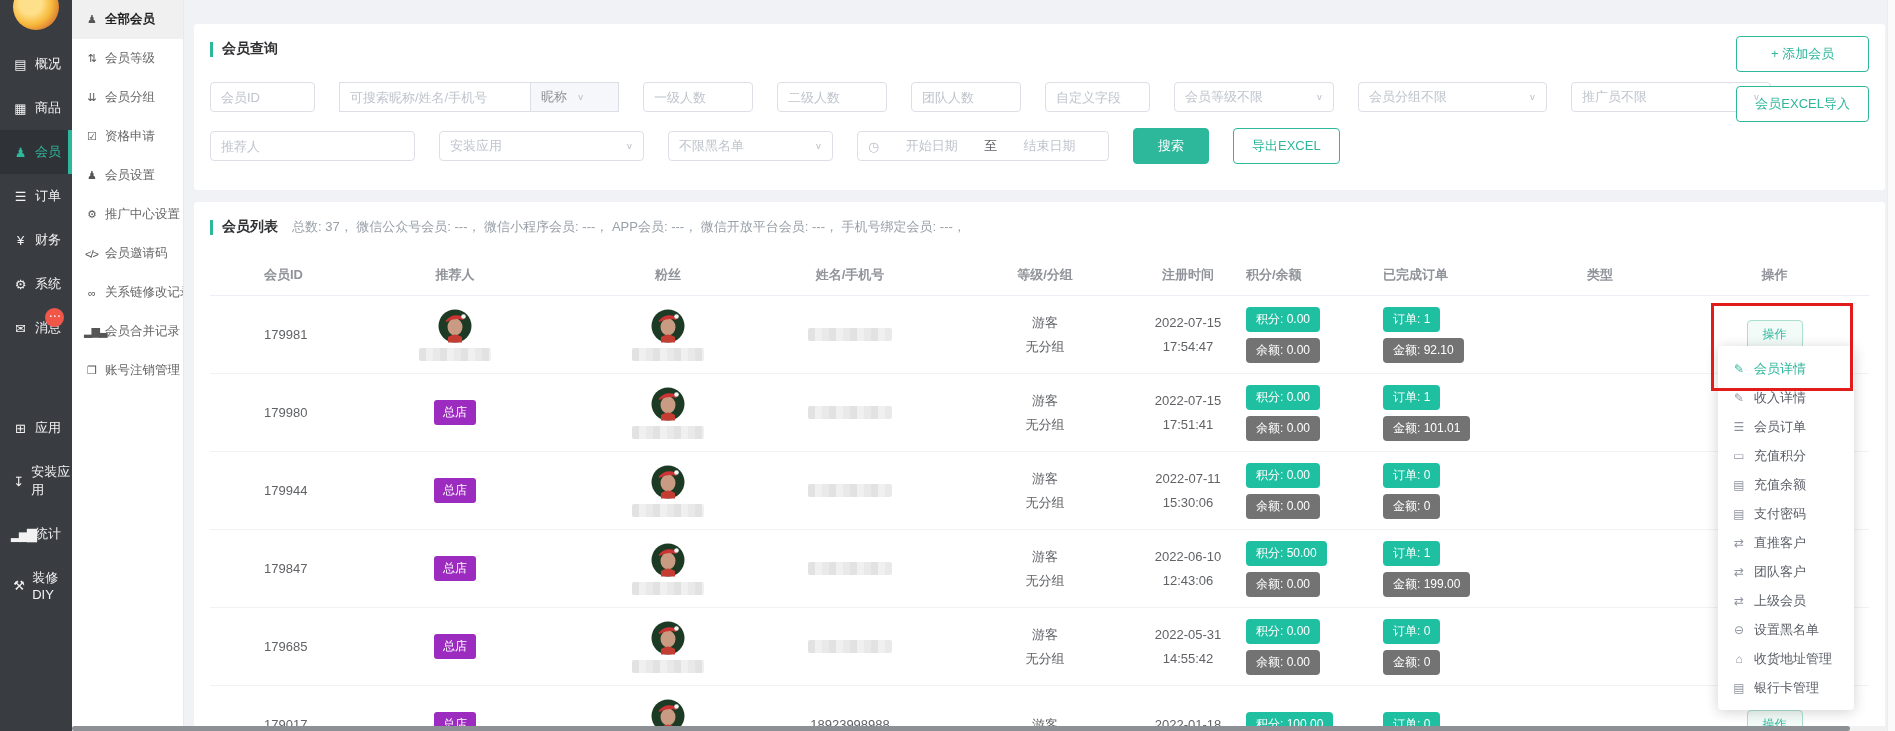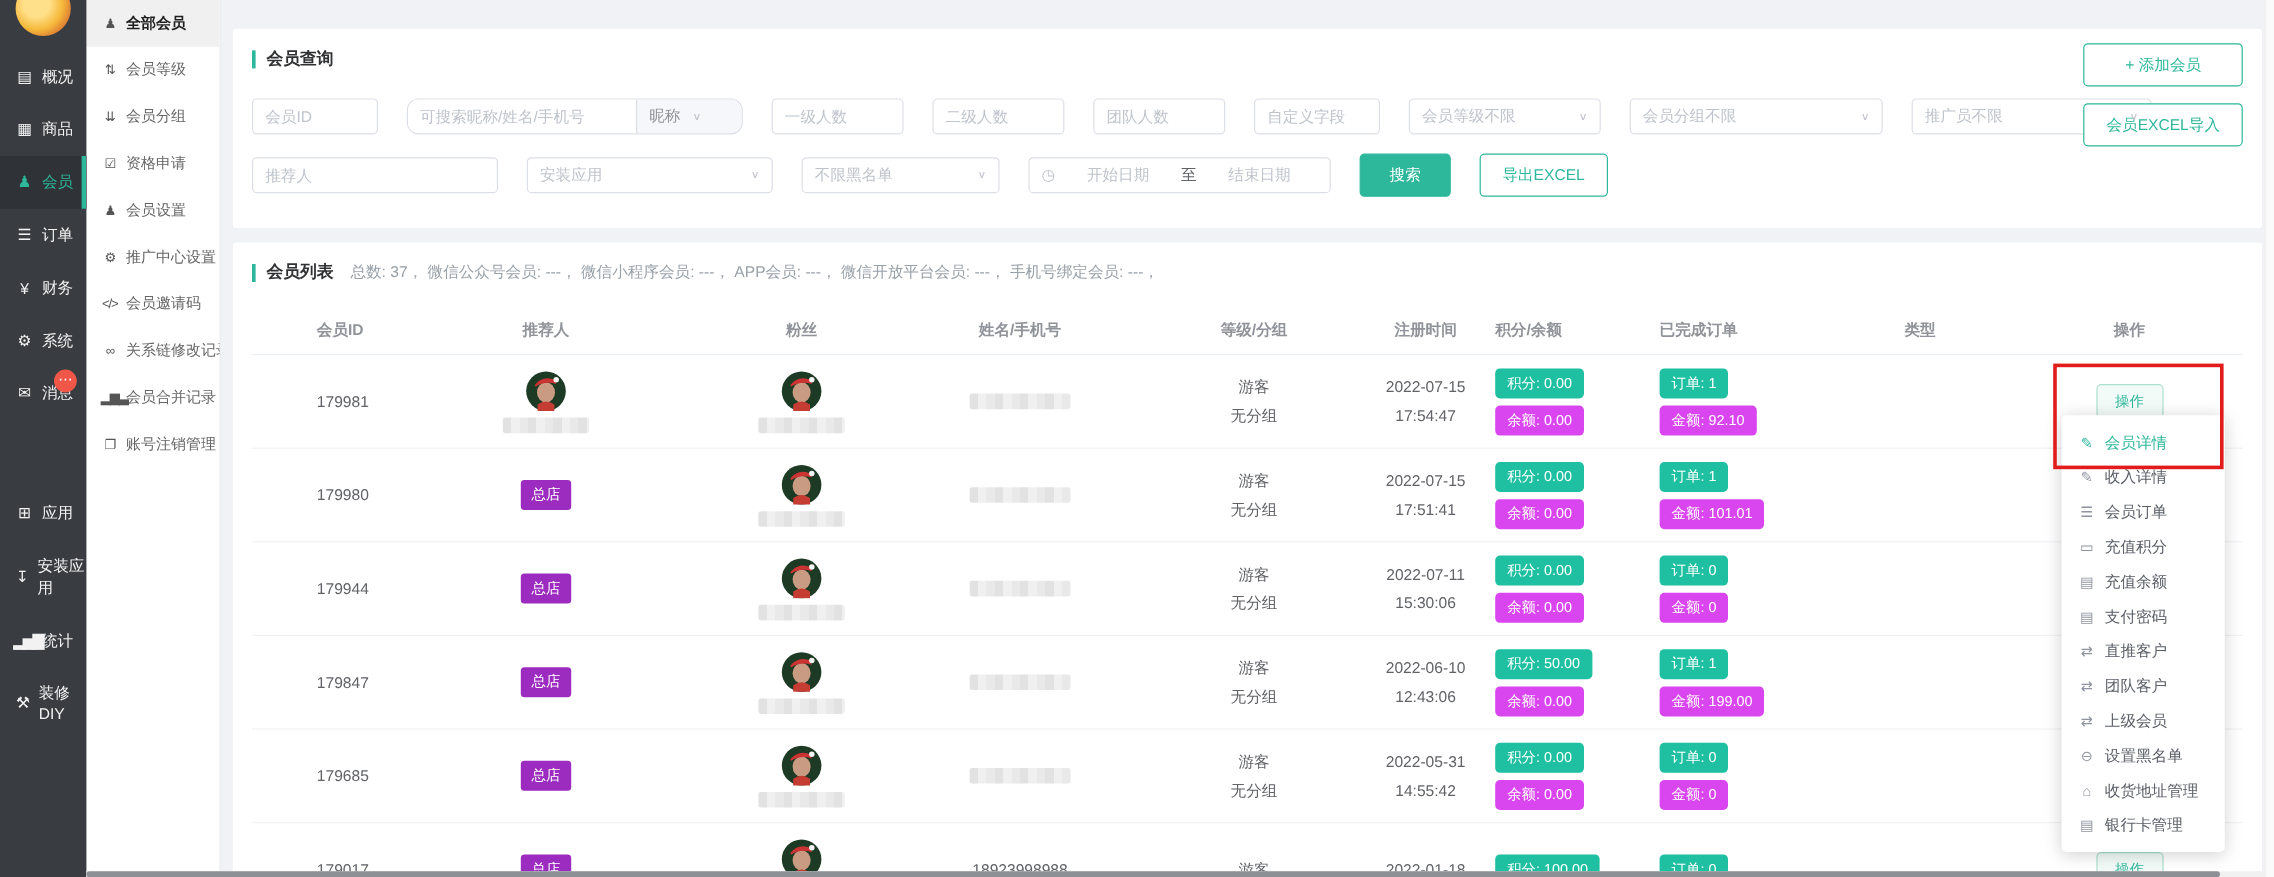--- a/index.html
+++ b/index.html
@@ -34,21 +34,21 @@
   .btn-outline { border:1px solid #2db79b; color:#2db79b; background:#fff; border-radius:4px; padding:8px 18px; font-size:13px; cursor:pointer; font-family:inherit; }
   .btn-primary { background:#2db79b; color:#fff; border:1px solid #2db79b; border-radius:4px; padding:8px 24px; font-size:13px; cursor:pointer; font-family:inherit; }
 
   .filters { margin-top:24px; display:flex; gap:24px; align-items:center; }
   .filters.r2 { margin-top:16px; }
   .f-input { border:1px solid #dcdfe6; border-radius:4px; height:30px; display:flex; align-items:center; padding:0 10px; background:#fff; }
   .f-input input { width:100%; border:none; outline:none; font-size:13px; color:#606266; font-family:inherit; background:transparent; }
   input::placeholder { color:#bfc4cc; }
   .f-select { border:1px solid #dcdfe6; border-radius:4px; height:30px; display:flex; align-items:center; justify-content:space-between; padding:0 10px; color:#bfc4cc; font-size:13px; background:#fff; cursor:pointer; }
   .chev { color:#c0c4cc; font-size:10px; transform:scaleY(.85); }
-  .f-group { display:flex; border:1px solid #dcdfe6; border-radius:10px; height:30px; overflow:hidden; background:#fff; }
+  .f-group { display:flex; border:1px solid #dcdfe6; border-radius:0; height:30px; overflow:hidden; background:#fff; }
   .f-group input { border:none; padding:0 10px; font-size:13px; flex:1; min-width:0; outline:none; font-family:inherit; }
   .mini-select { background:#f5f7fa; border-left:1px solid #dcdfe6; display:flex; align-items:center; gap:10px; padding:0 10px; color:#909399; font-size:13px; flex:0 0 88px; cursor:pointer; }
   .f-date { border:1px solid #dcdfe6; border-radius:4px; height:30px; display:flex; align-items:center; padding:0 10px; color:#bfc4cc; font-size:13px; }
   .f-date .seg { flex:1; text-align:center; }
   .f-date .to { color:#606266; padding:0 4px; }
   .clock { margin-right:4px; color:#c0c4cc; font-size:13px; }
 
   
   .thead, .trow { display:flex; align-items:center; }
   .thead { margin-top:18px; height:42px; color:#909399; font-size:13px; font-weight:bold; border-bottom:1px solid #ebeef5; }
@@ -61,21 +61,21 @@
   .c4 { width:182px; }
   .c5 { width:104px; }
   .c6 { width:135px; justify-content:flex-start; padding-left:6px; }
   .c7 { width:145px; justify-content:flex-start; padding-left:8px; }
   .c8 { width:160px; }
   .c9 { width:189px; }
   .two { flex-direction:column; line-height:1.8; }
   .bcol { display:flex; flex-direction:column; align-items:flex-start; gap:6px; }
   .badge { color:#fff; font-size:12px; padding:4px 10px; border-radius:4px; white-space:nowrap; }
   .badge.teal { background:#1fc0a2; }
-  .badge.orange { background:#d946ef; }
+  .badge.orange { background:#737373; }
   .pbadge { background:#9c2bbf; color:#fff; font-size:12px; padding:4px 9px; border-radius:3px; }
   .avatar-cell { display:flex; flex-direction:column; align-items:center; gap:5px; }
   .avatar { width:34px; height:34px; }
   .blur-strip { height:13px; border-radius:2px; background:repeating-linear-gradient(90deg,#e2e2e2 0 7px,#f0f0f0 7px 14px,#e9e9e9 14px 21px); }
   .w72 { width:72px; } .w84 { width:84px; }
   .op-btn { background:#f2fbf8; border:1px solid #abe0cf; color:#2db79b; font-size:12px; padding:5px 15px; border-radius:4px; cursor:pointer; font-family:inherit; }
 
   
   .action-menu { position:absolute; left:1718px; top:346px; width:136px; background:#fff; border-radius:4px; box-shadow:0 2px 14px rgba(0,0,0,.18); padding:8px 0; z-index:20; }
   .menu-item { height:29px; display:flex; align-items:center; gap:7px; padding:0 13px; font-size:13px; color:#5a5e66; cursor:pointer; white-space:nowrap; }
@@ -216,21 +216,21 @@
         <div class="f-input" style="width: 110px;">
           <input placeholder="团队人数" style="">
         </div>
         <div class="f-input" style="width: 105px;">
           <input placeholder="自定义字段" style="">
         </div>
         <div class="f-select" style="width: 160px;">
           <span>会员等级不限</span>
           <span class="chev">∨</span>
         </div>
-        <div class="f-select" style="width: 211px;">
+        <div class="f-select" style="width: 189px;">
           <span>会员分组不限</span>
           <span class="chev">∨</span>
         </div>
         <div class="f-select" style="width: 200px;">
           <span>推广员不限</span>
           <span class="chev">∨</span>
         </div>
       </div>
     <div class="filters r2" id="filters-r2">
         <div class="f-input" style="width: 205px;">

